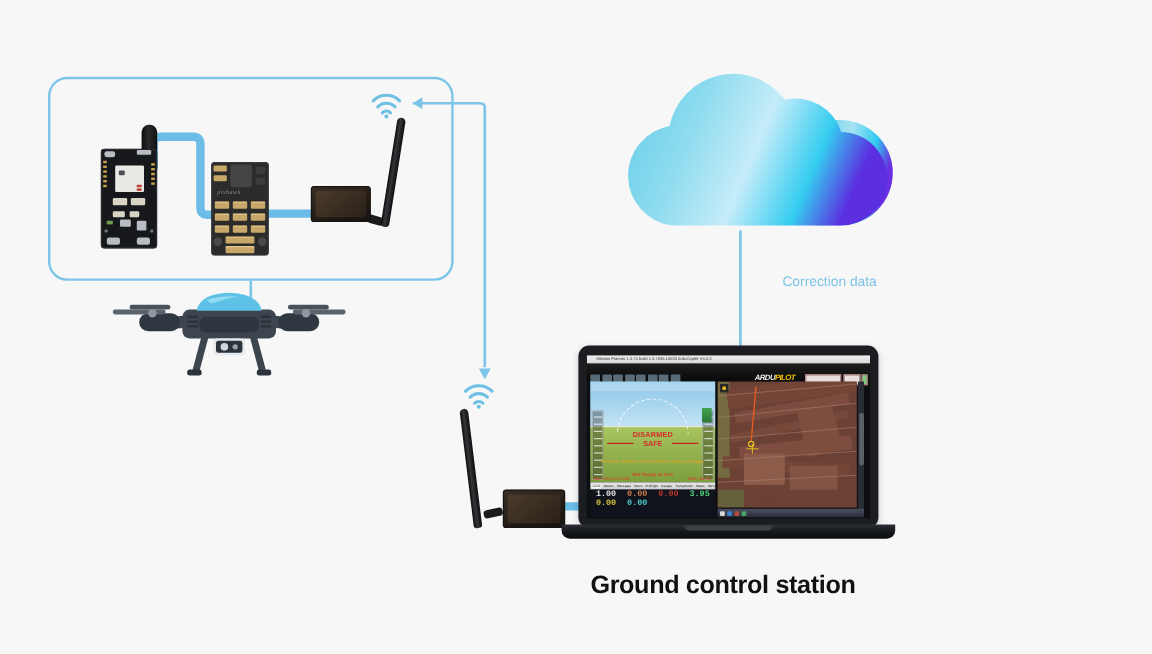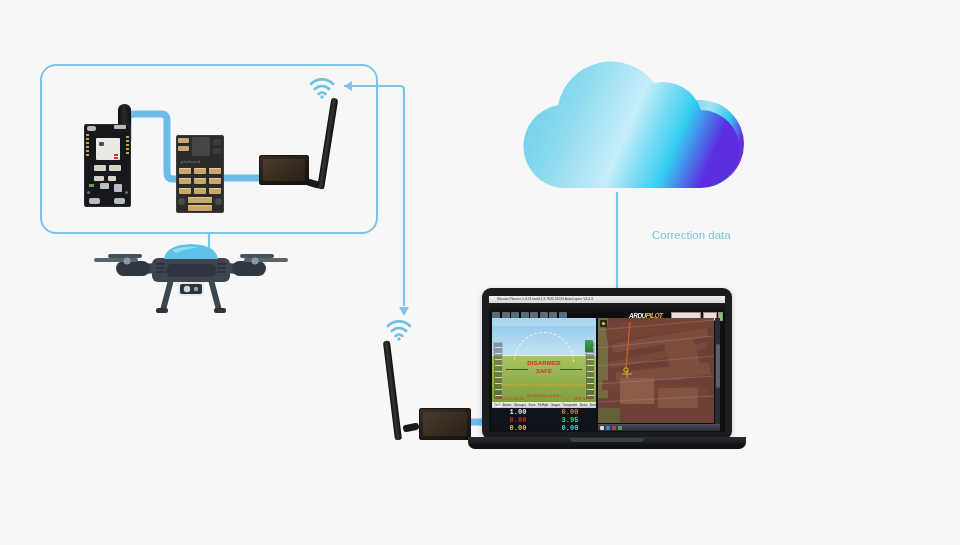--- a/index.html
+++ b/index.html
@@ -249,21 +249,21 @@
   #mp-tabs {
     position:absolute; left:3px; top:106px; width:104px; height:6px;
     background: linear-gradient(180deg,#e9e9e9,#cfcfcf);
     display:flex; align-items:center; gap:1px; padding-left:1px; overflow:hidden;
   }
   .mp-tab { font-size:2.6px; color:#222; white-space:nowrap; padding:0 0.8px; }
   .mp-tab.active { background:#fff; }
   #mp-data {
     position:absolute; left:3px; top:112px; width:104px; height:23px;
     background:#10131c;
-    display:grid; grid-template-columns:1fr 1fr; grid-template-rows:repeat(3,1fr);
+    display:grid; grid-template-columns:1fr 1fr 1fr 1fr; grid-template-rows:repeat(3,1fr);
     align-items:center;
   }
   .mp-val { font-size:7px; font-weight:bold; text-align:center; font-family:"Liberation Mono", monospace; }
   #mp-map {
     position:absolute; left:109px; top:22px; width:116px; height:105px;
     background:#5a3a30;
     overflow:hidden;
   }
   #mp-map-canvas { position:absolute; left:0; top:0; width:116px; height:105px; }
   #mp-scroll {
@@ -289,20 +289,21 @@
     text-align:center; font-size:18.5px; font-weight:bold; color:#0d0d0d;
     line-height:1.18; padding-right:36px; padding-top:16px;
     white-space:pre-line;
   }
 </style>
 </head>
 <body>
 
 <div id="stage">
 
+  <div class="title" id="gcs-title">Ground control station</div>
   <div class="flow-label" id="correction-label">Correction data</div>
 
   <div id="rtk-box"></div>
 
   <svg class="overlay" id="connectors-back">
 
     <path d="M128 140 L128 120 Q128 114 134 114 L161 114 Q167 114 167 120 L167 173 Q167 179 173 179 L178 179" fill="none" stroke="#6bbde8" stroke-width="7" stroke-linecap="round"></path>
 
     <path d="M222 178 L261 178" fill="none" stroke="#6bbde8" stroke-width="7" stroke-linecap="round"></path>
 

